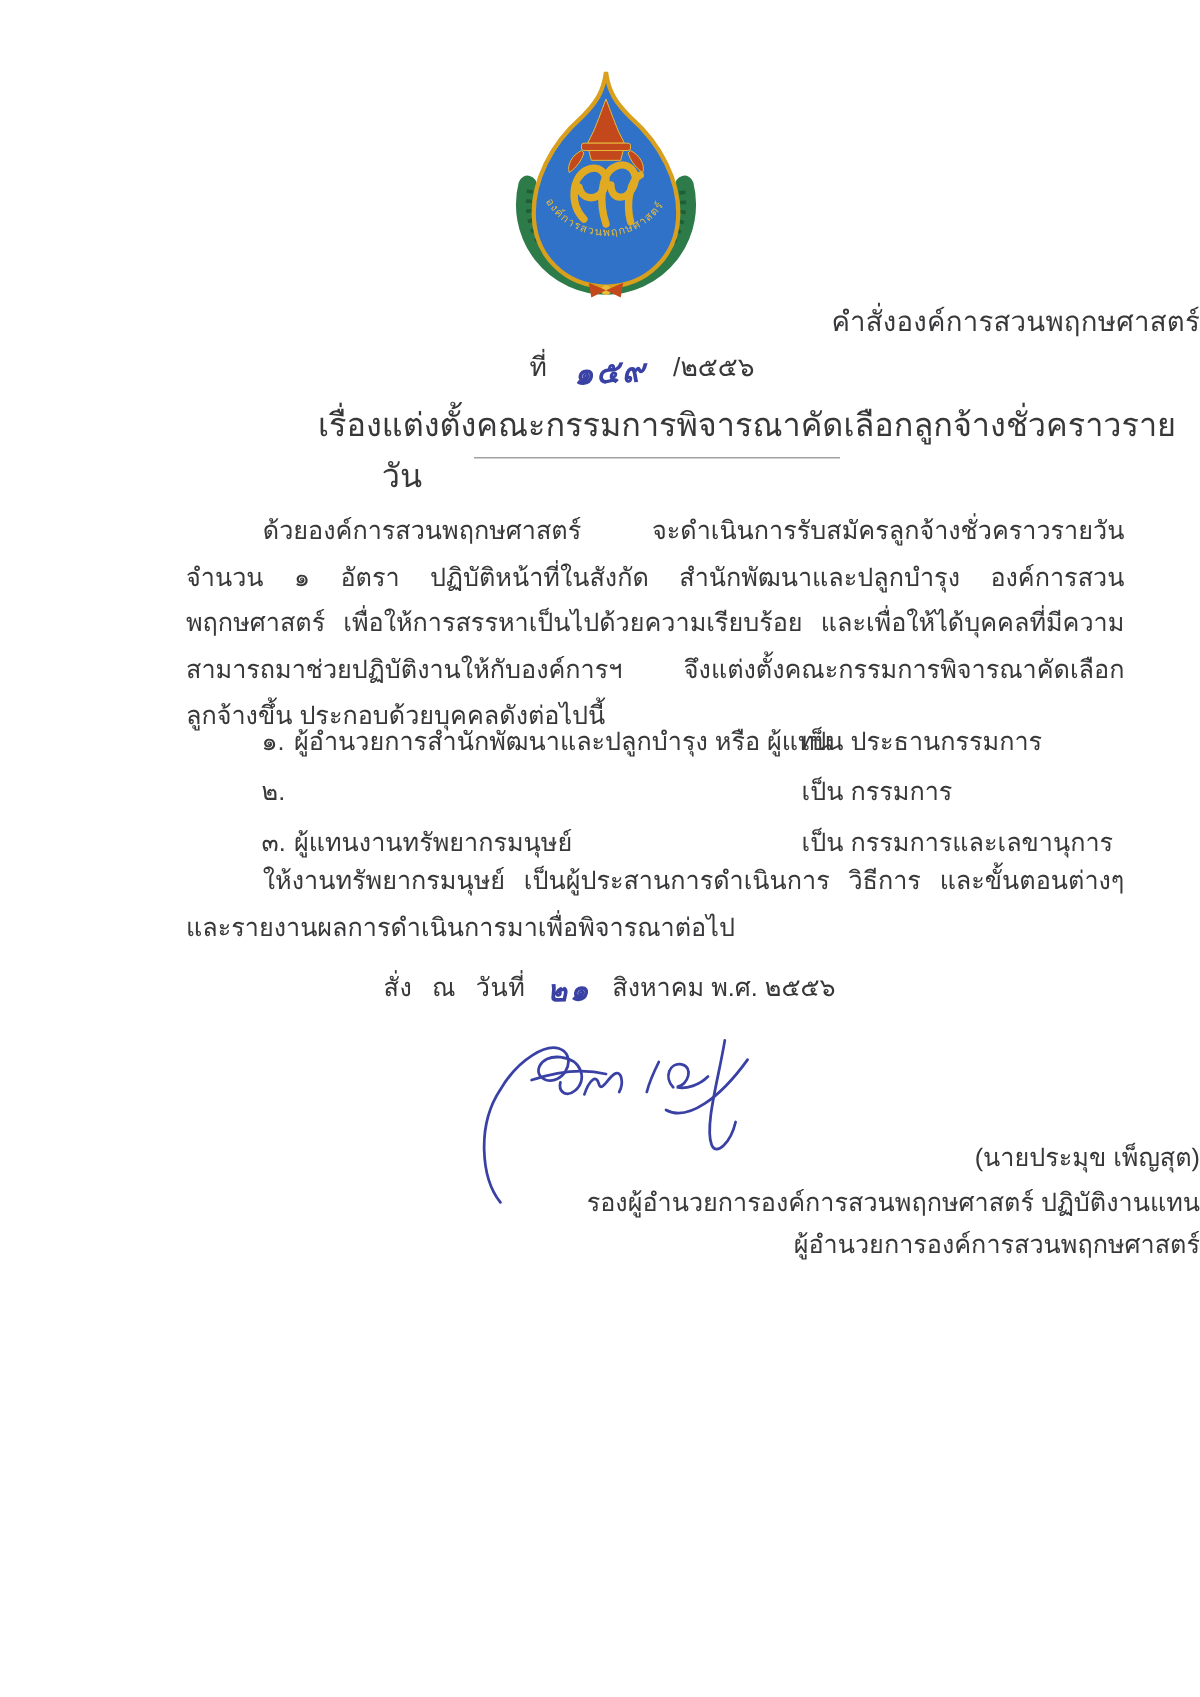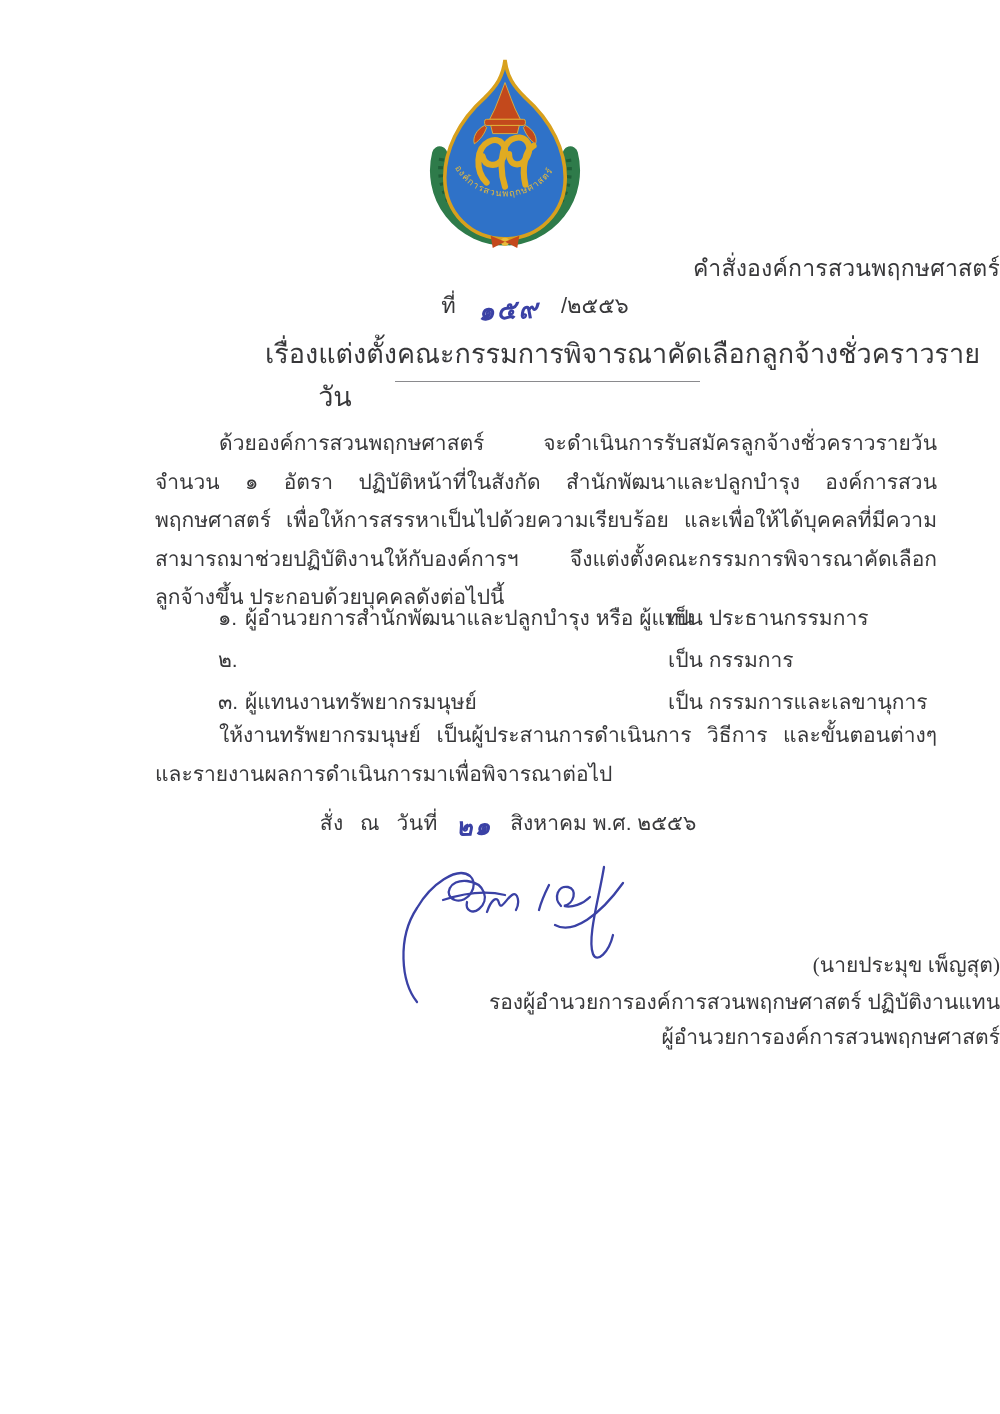--- a/index.html
+++ b/index.html
@@ -37,21 +37,21 @@
   .p1{top:424px;}
   .p2{top:716px;}
   .committee{top:592px;left:155px;width:790px;font-size:21px;}
   .committee-row{position:relative;height:42px;display:flex;align-items:flex-end;}
   .c-no{position:absolute;left:63px;}
   .c-pos{position:absolute;left:90px;}
   .c-role{position:absolute;left:513px;text-align:right;}
   .date-line{top:806px;left:16px;right:0;display:flex;justify-content:center;align-items:flex-end;gap:18px;font-size:21px;}
   .date-prefix{letter-spacing:.5px;word-spacing:10px;}
   .sig-wrap{top:854px;left:386px;width:252px;height:150px;}
-  .signer-name{top:948px;left:142px;right:0;font-size:21px;font-family:Liberation Serif, serif;}
+  .signer-name{top:948px;left:142px;right:0;font-size:21px;}
   .signer-title1{top:985px;left:60px;right:0;font-size:21px;}
   .signer-title2{top:1020px;left:80px;right:0;font-size:21px;}
   .logo-wrap{top:56px;left:420px;width:170px;height:194px;}
   svg{display:block;}
 </style>
 </head>
 <body>
 
 <div class="page">
 

